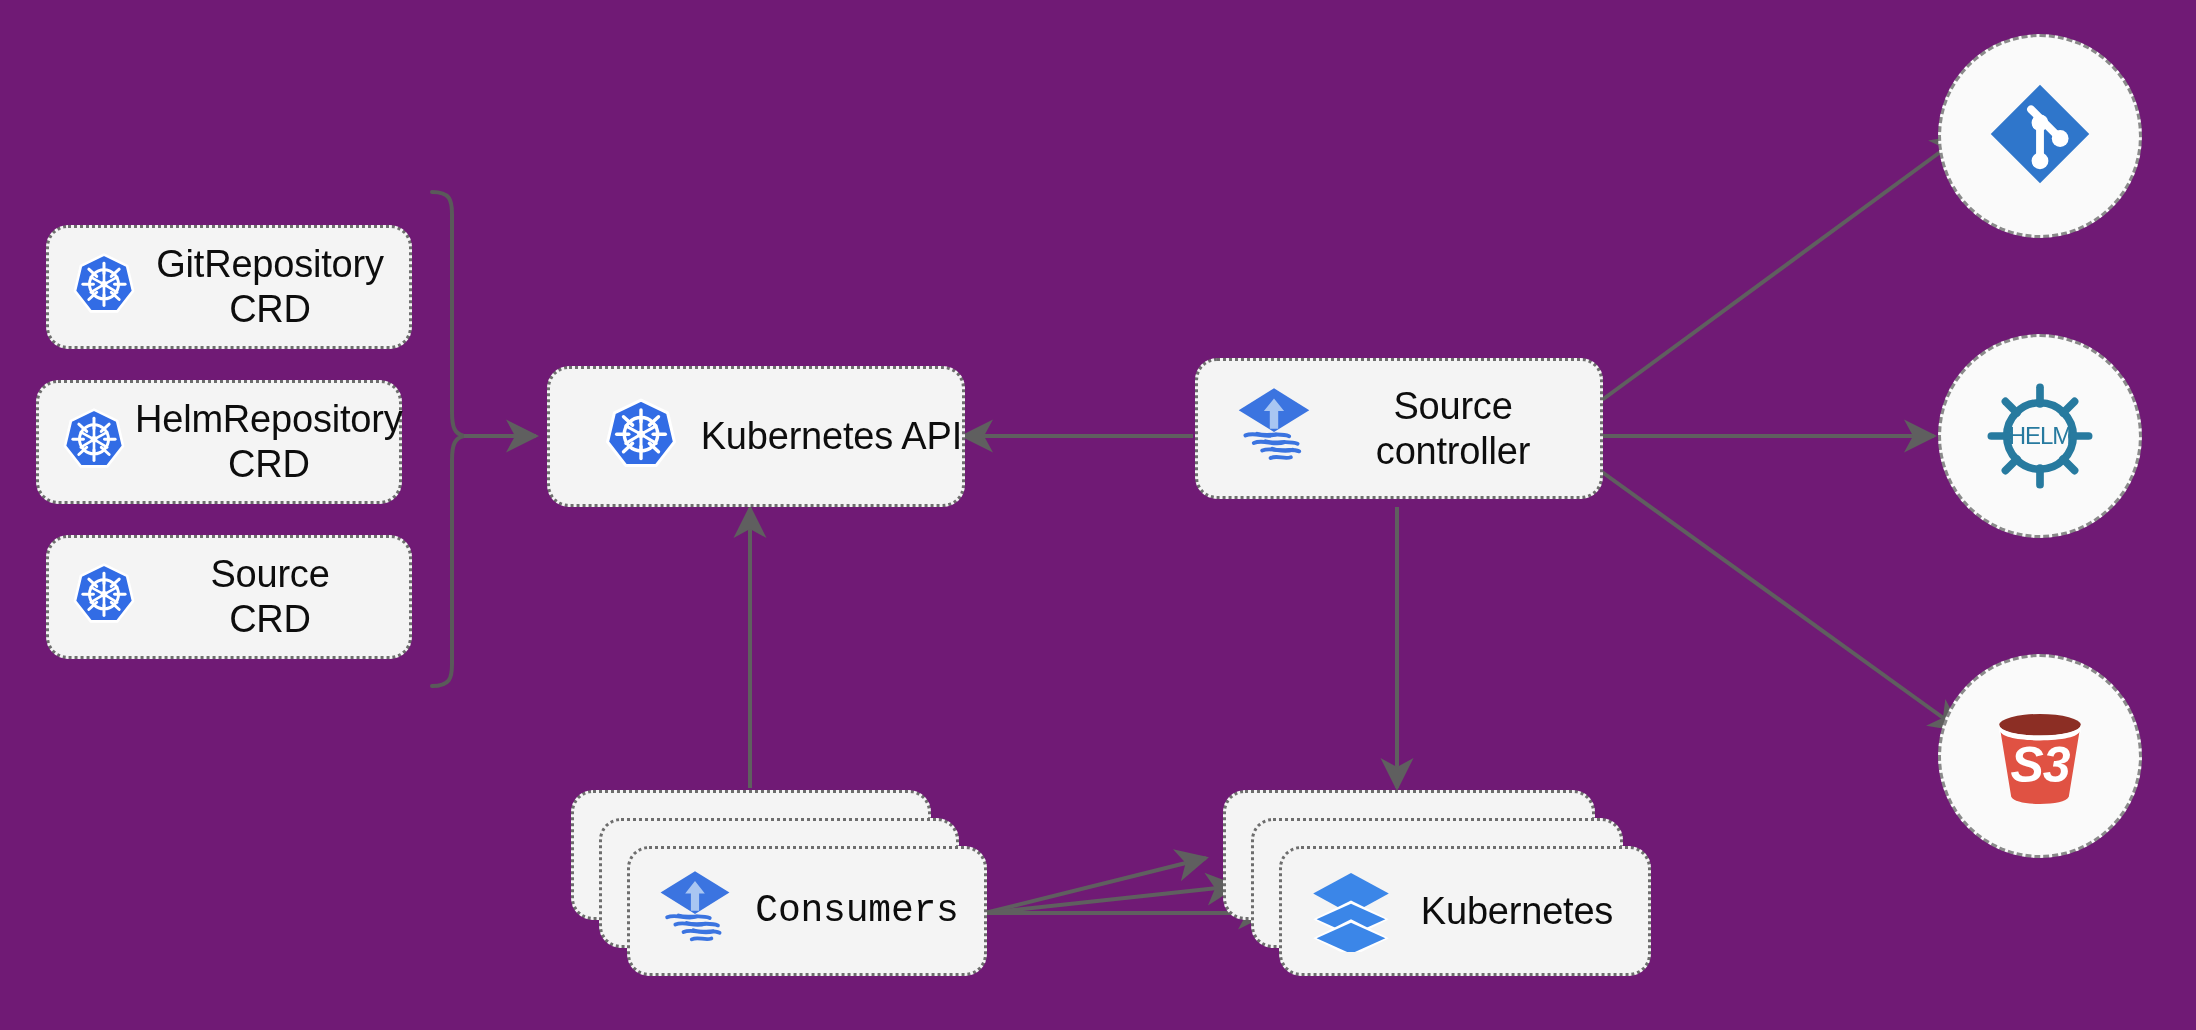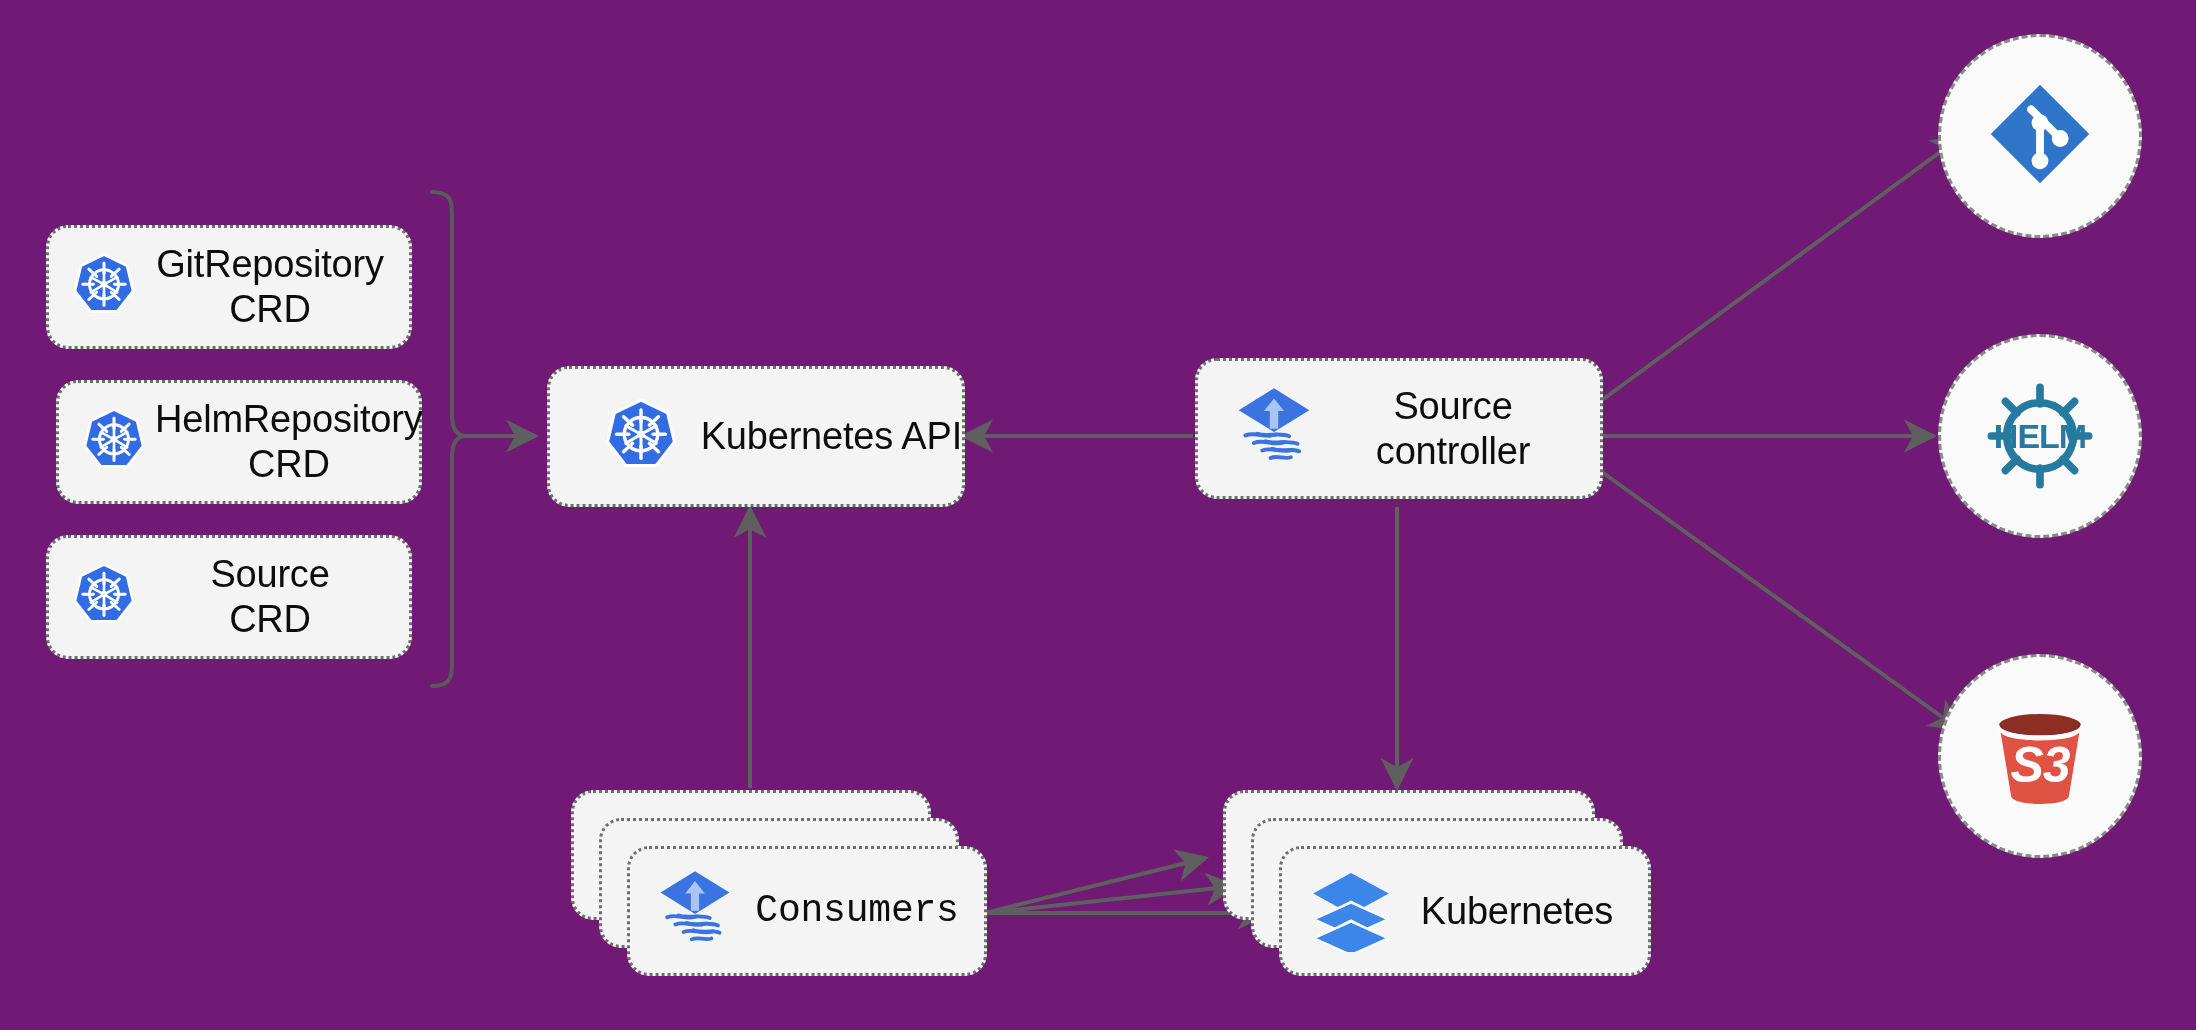--- a/index.html
+++ b/index.html
@@ -152,21 +152,21 @@
           <line x1="50" y1="49" x2="30" y2="61"></line>
           <line x1="50" y1="49" x2="30" y2="38"></line>
         </g>
         <circle cx="50" cy="49" r="5" fill="#ffffff"></circle>
       </svg>
     </span>
     <span class="node-label">GitRepository
 CRD</span>
   </div>
 
-  <div class="node crd-box" style="left:56px; top:380px; width:366px; height:124px;">
+  <div class="node crd-box" style="left:36px; top:380px; width:366px; height:124px;">
     <span class="node-icon">
       <svg width="66" height="66" viewBox="0 0 100 100" aria-hidden="true">
         <polygon points="50,4 85,21 94,59 70,90 30,90 6,59 15,21" fill="#326CE5" stroke="#ffffff" stroke-width="4" stroke-linejoin="round"></polygon>
         <g stroke="#ffffff" stroke-width="4.5" fill="none" stroke-linecap="round">
           <circle cx="50" cy="49" r="22"></circle>
           <line x1="50" y1="17" x2="50" y2="33"></line>
           <line x1="50" y1="65" x2="50" y2="81"></line>
           <line x1="18" y1="49" x2="34" y2="49"></line>
           <line x1="66" y1="49" x2="82" y2="49"></line>
           <line x1="27" y1="26" x2="39" y2="37"></line>
@@ -333,21 +333,21 @@
           <line x1="12" y1="50" x2="25" y2="50"></line>
           <line x1="75" y1="50" x2="88" y2="50"></line>
           <line x1="23" y1="23" x2="32" y2="32"></line>
           <line x1="68" y1="68" x2="77" y2="77"></line>
           <line x1="77" y1="23" x2="68" y2="32"></line>
           <line x1="32" y1="68" x2="23" y2="77"></line>
         </g>
       </svg>
       <span style="position:absolute; left:0; top:0; width:128px; height:128px;
                    display:flex; align-items:center; justify-content:center;
-                   font-size:34px; font-weight:bold; color:#277A9F; letter-spacing:-1px;">HELM</span>
+                   font-size:24px; font-weight:normal; color:#277A9F; letter-spacing:-1px;">HELM</span>
     </span>
   </div>
 
   <div class="circle-node" style="left:1938px; top:654px; width:204px; height:204px;">
     <span class="node-icon" style="position:relative; width:120px; height:120px; display:block;">
       <svg width="120" height="120" viewBox="0 0 100 100" aria-hidden="true" style="position:absolute;left:0;top:0;">
         <ellipse cx="50" cy="24" rx="34" ry="9" fill="#8C2E24"></ellipse>
         <path d="M16,24 L16,30 C16,35 32,38 50,38 C68,38 84,35 84,30 L84,24
                  C84,30 68,33 50,33 C32,33 16,30 16,24 Z" fill="#ffffff"></path>
         <path d="M17,29 C17,34 32,37 50,37 C68,37 83,34 83,29 L74,84

